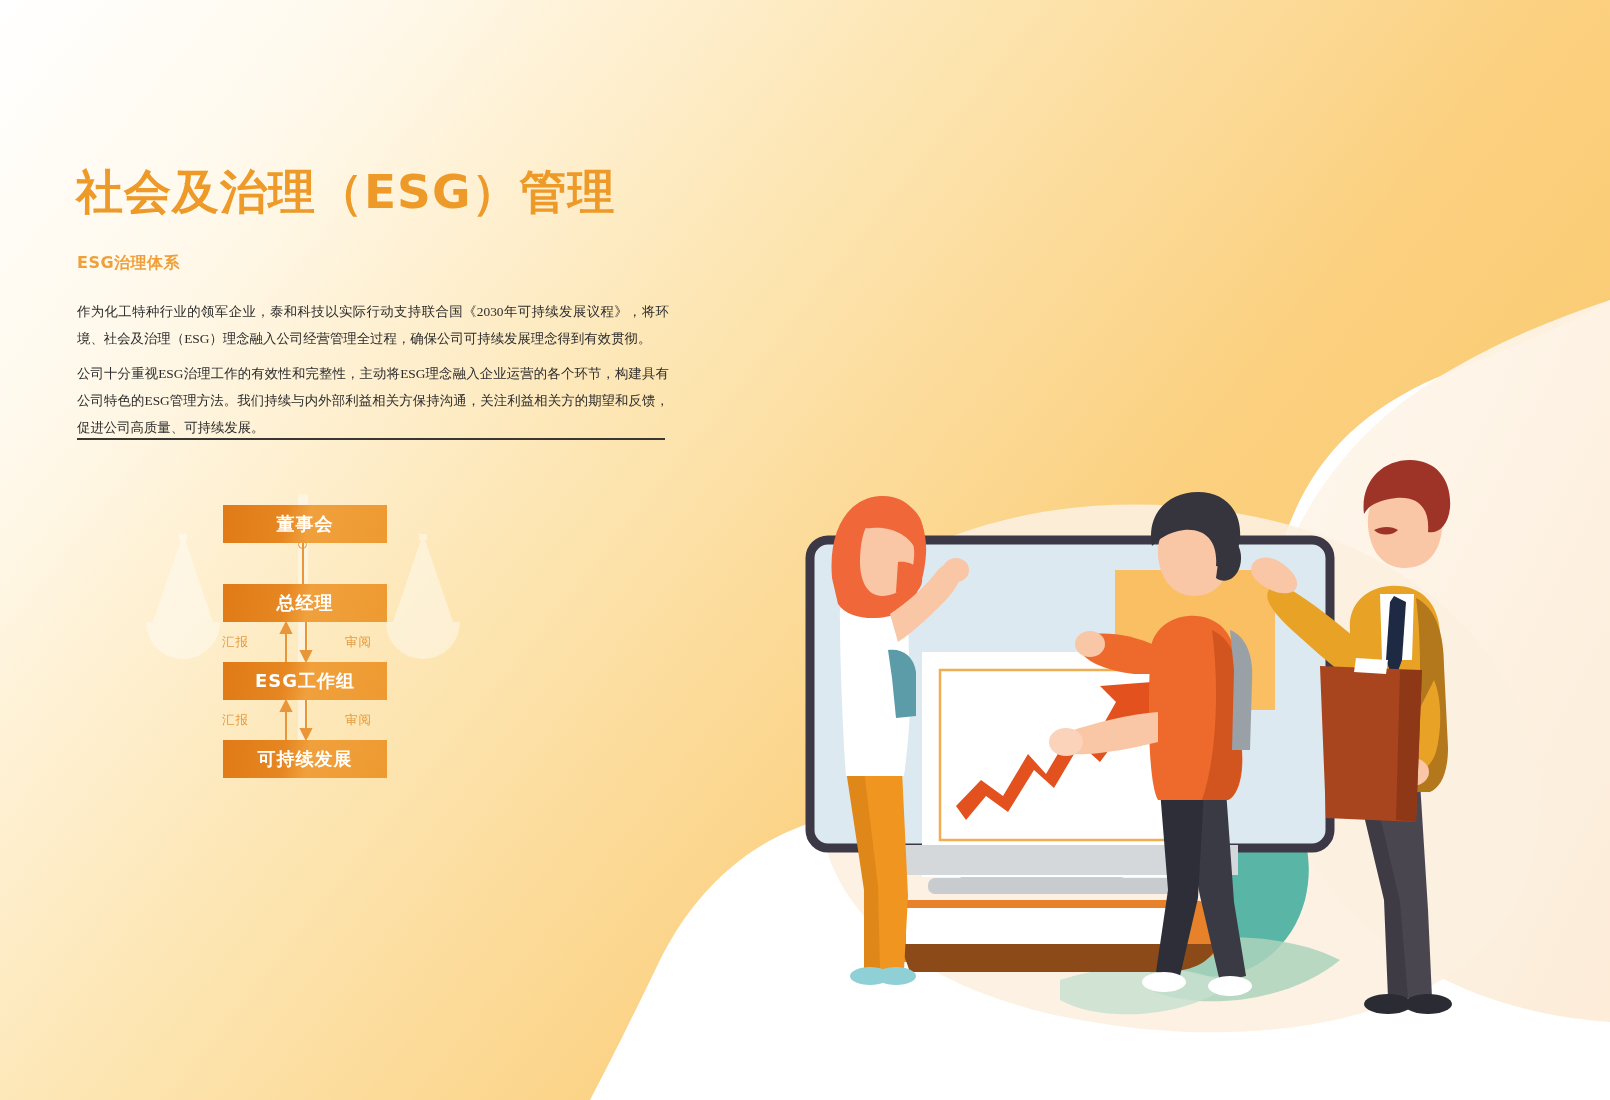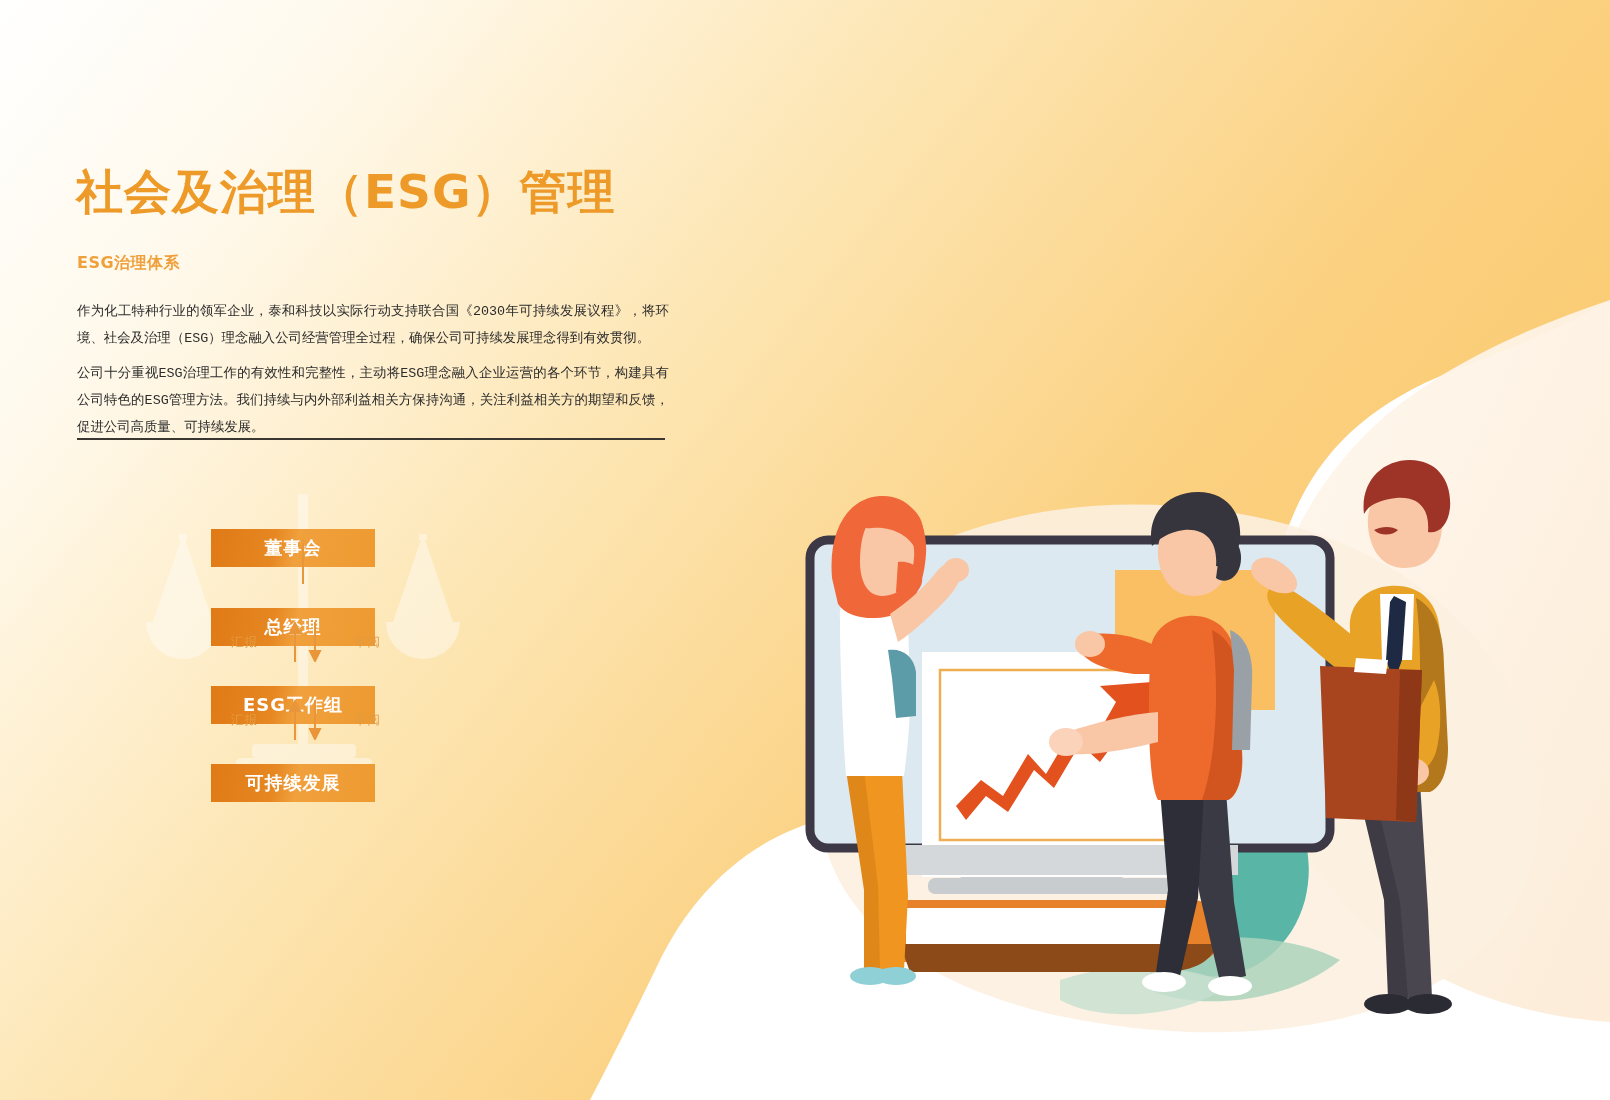--- a/index.html
+++ b/index.html
@@ -63,21 +63,21 @@
     font-family: "DejaVu Sans", "Liberation Sans", sans-serif;
   }
   .body-paragraph {
     position: absolute;
     left: 77px;
     width: 592px;
     font-size: 13.4px;
     line-height: 2.0;
     color: #2c2c2c;
     text-align: justify;
-    font-family: Liberation Mono, monospace;
+    font-family: Liberation Serif, serif;
   }
   .para-1 { top: 286px; }
   .para-2 { top: 348px; }
 
   .divider {
     position: absolute;
     left: 77px;
     top: 438px;
     width: 588px;
     height: 2px;
@@ -94,33 +94,32 @@
   }
   .scales-watermark {
     position: absolute;
     left: 0;
     top: 0;
     width: 330px;
     height: 340px;
   }
   .org-box {
     position: absolute;
-    left: 71px;
+    left: 83px;
     width: 164px;
     height: 38px;
     display: flex;
     align-items: center;
     justify-content: center;
     color: #ffffff;
     font-size: 18px;
     font-weight: 600;
     letter-spacing: 1px;
     background: linear-gradient(100deg, #E07A16 0%, #E68722 38%, #F0A03C 52%, #EE9A31 100%);
     font-family: "DejaVu Sans", "Liberation Sans", sans-serif;
-    margin-top: 24px;
   }
   .org-box-1 { top: 33px; }
   .org-box-2 { top: 112px; }
   .org-box-3 { top: 190px; }
   .org-box-4 { top: 268px; }
 
   .connector-simple {
     position: absolute;
     left: 162px;
     top: 71px;
@@ -133,21 +132,21 @@
     left: 158px;
     top: 68px;
     width: 7px;
     height: 7px;
     border: 1.4px solid #E9963A;
     border-radius: 50%;
     background: transparent;
   }
   .arrow-group {
     position: absolute;
-    left: 83px;
+    left: 74px;
     width: 164px;
     height: 40px;
   }
   .arrow-group-1 { top: 150px; }
   .arrow-group-2 { top: 228px; }
   .arrow-label {
     position: absolute;
     top: 12px;
     font-size: 12.5px;
     color: #E49B3F;

